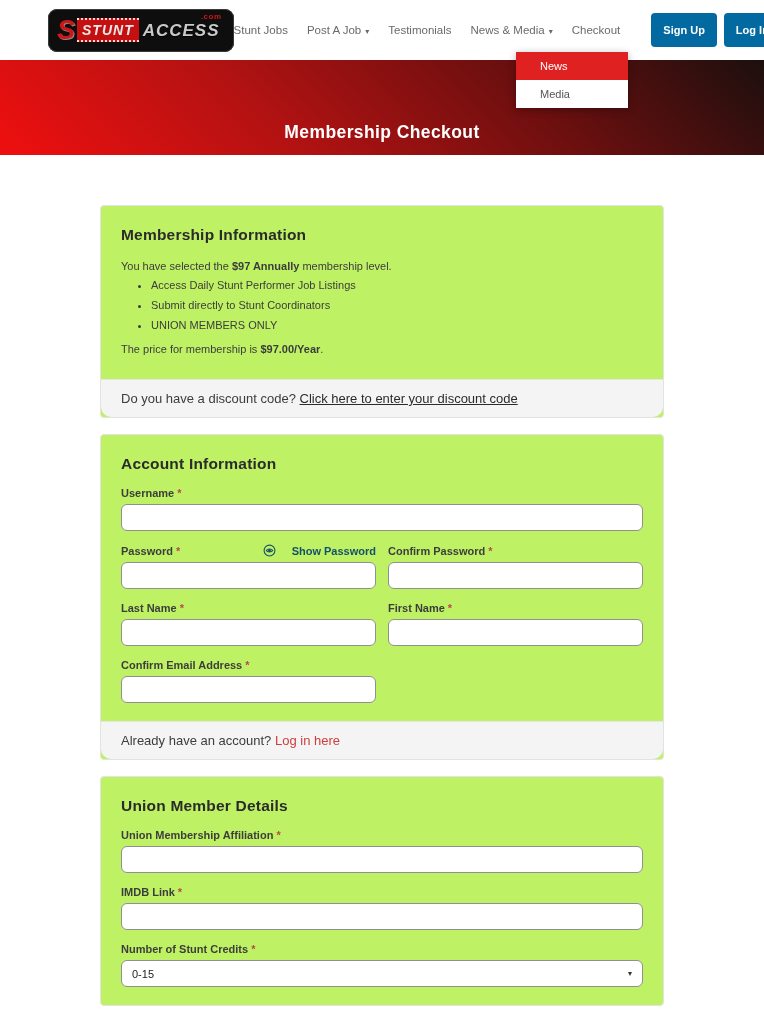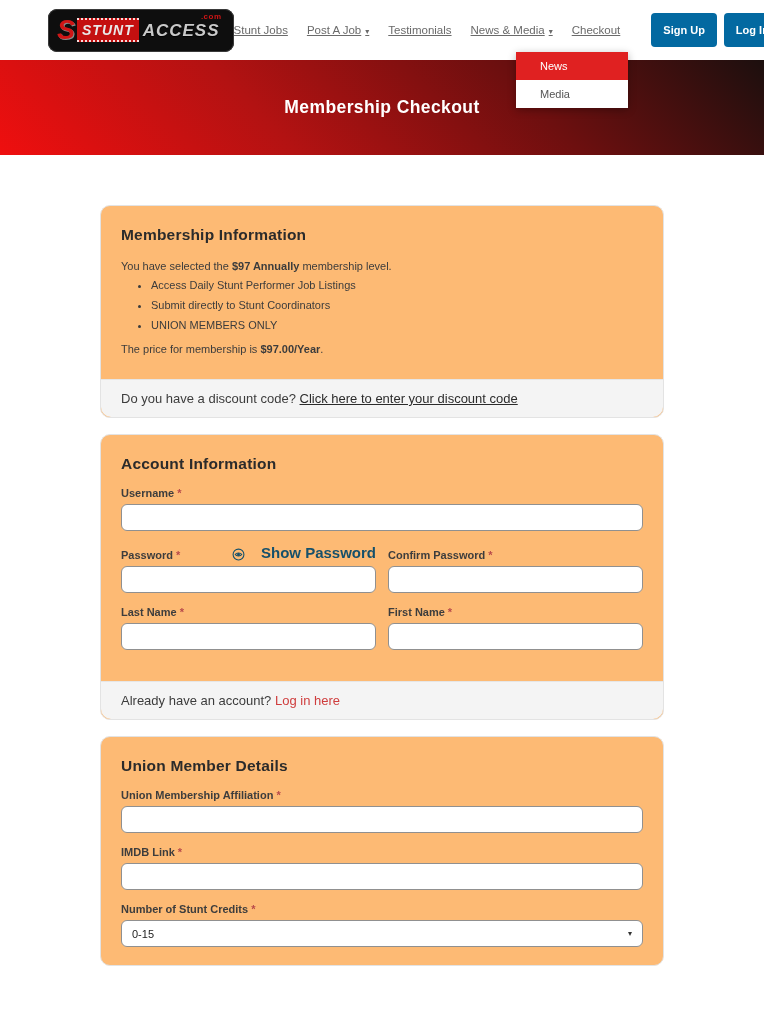--- a/index.html
+++ b/index.html
@@ -70,21 +70,21 @@
     letter-spacing: .5px;
   }
   .main-nav {
     margin-left: auto;
     display: flex;
     align-items: center;
     gap: 19px;
     font-size: 11.5px;
     color: #6a6a6a;
   }
-  .nav-link { display: inline-flex; align-items: flex-end; gap: 4px; cursor: pointer; white-space: nowrap; text-decoration: underline; }
+  .nav-link { display: inline-flex; align-items: flex-end; gap: 4px; cursor: pointer; white-space: nowrap; }
   .caret { font-size: 8px; color: #6a6a6a; line-height: 1; }
   .nav-buttons { display: flex; gap: 7px; margin-left: 12px; }
   .btn-red {
     background: #0369a1;
     color: #fff;
     border: none;
     border-radius: 4px;
     font-family: "Liberation Sans", sans-serif;
     font-size: 11px;
     font-weight: 700;
@@ -102,36 +102,36 @@
     font-size: 11px;
   }
   .dd-item { padding: 8px 24px; color: #555; cursor: pointer; }
   .dd-item.active { background: #e02121; color: #fff; }
 
   
   .hero {
     height: 95px;
     background: linear-gradient(45deg, #ef0f0f 0%, #b31212 35%, #6d0f0f 68%, #1c0f0e 100%);
     display: flex;
-    align-items: center;
+    align-items: flex-end;
     justify-content: center;
   }
   .hero-title {
     color: #fff;
     font-size: 17.5px;
     font-weight: 700;
     letter-spacing: .4px;
   }
 
   
   .content { width: 564px; margin: 0 auto; padding-top: 50px; }
   .card {
     border: 1px solid #e3e3e3;
-    border-radius: 10px;
-    background: #fdba74;
+    border-radius: 4px;
+    background: #bef264;
     margin-bottom: 16px;
   }
   .card-body { padding: 18px 20px; }
   .card-title {
     font-size: 15.5px;
     font-weight: 700;
     color: #2b2b2b;
     letter-spacing: .2px;
     margin: 2px 0 14px 0;
   }
@@ -169,21 +169,21 @@
     background: #fff;
   }
   .row2 { display: grid; grid-template-columns: 1fr 1fr; column-gap: 12px; }
   .pw-head { display: flex; justify-content: space-between; align-items: flex-end; margin-bottom: 5px; }
   .pw-head .field-label { margin-bottom: 0; }
   .show-password {
     display: inline-flex;
     align-items: flex-end;
     gap: 16px;
     color: #15506b;
-    font-size: 15px;
+    font-size: 11px;
     font-weight: 700;
     cursor: pointer;
     white-space: nowrap;
   }
   .select-box {
     height: 27px;
     border: 1px solid #909090;
     border-radius: 6px;
     display: flex;
     align-items: center;
@@ -296,20 +296,24 @@
           <label class="field-label"><span>Last Name</span><span class="req">*</span></label>
           <input class="text-input" type="text" style="">
         </div>
         <div>
           <label class="field-label"><span>First Name</span><span class="req">*</span></label>
           <input class="text-input" type="text" style="">
         </div>
       </div>
 
       <div class="field row2">
+        <div>
+          <label class="field-label"><span>Confirm Email Address</span><span class="req">*</span></label>
+          <input class="text-input" type="text" style="">
+        </div>
       </div>
     </div>
     <div class="card-footer">
       <span>Already have an account? </span><a class="red-link">Log in here</a>
     </div>
   </section>
 
   <section class="card">
     <div class="card-body">
       <h2 class="card-title">Union Member Details</h2>

